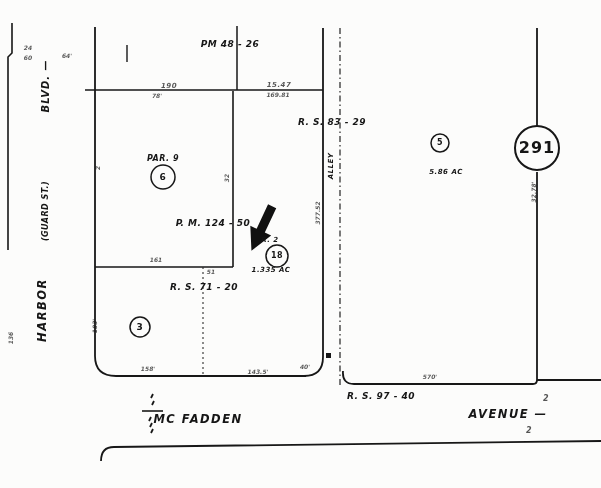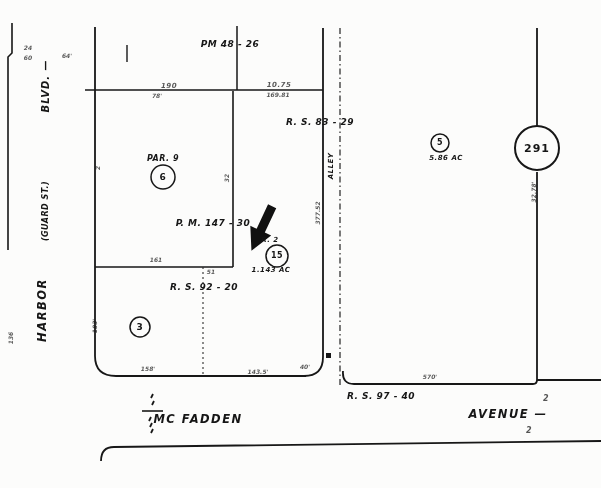--- a/index.html
+++ b/index.html
@@ -13,21 +13,21 @@
     white-space:nowrap;transform:translate(-50%,-50%);line-height:1;
     letter-spacing:.5px;
   }
   .rot{transform:translate(-50%,-50%) rotate(-90deg);}
   .s6{font-size:6px;letter-spacing:0;}
   .s7{font-size:7px;}
   .s8{font-size:8px;}
   .s9{font-size:9px;}
   .s10{font-size:10px;letter-spacing:1px;}
   .s11{font-size:11.5px;letter-spacing:1.5px;}
-  .s16{font-size:11px;letter-spacing:1px;}
+  .s16{font-size:16px;letter-spacing:1px;}
   .faint{opacity:.72;}
   .circle-num{font-style:normal;}
 </style>
 </head>
 <body>
 
 <div class="stage">
 
   <svg class="lines" viewBox="0 0 601 488">
 
@@ -72,38 +72,38 @@
   </svg>
 
   <div class="lbl rot s10" style="left:46px;top:86px">BLVD. —</div>
   <div class="lbl rot s8" style="left:46px;top:211px">(GUARD ST.)</div>
   <div class="lbl rot s11" style="left:43px;top:310px">HARBOR</div>
   <div class="lbl s11" style="left:198px;top:420px">MC FADDEN</div>
   <div class="lbl s11" style="left:508px;top:415px">AVENUE —</div>
   <div class="lbl rot s7" style="left:331px;top:166px">ALLEY</div>
 
   <div class="lbl s9" style="left:230px;top:44px">PM 48 - 26</div>
-  <div class="lbl s9" style="left:320px;top:122px">R. S. 83 - 29</div>
-  <div class="lbl s9" style="left:213px;top:223px">P. M. 147 - 30</div>
-  <div class="lbl s9" style="left:204px;top:287px">R. S.  92 - 20</div>
+  <div class="lbl s9" style="left:332px;top:122px">R. S. 83 - 29</div>
+  <div class="lbl s9" style="left:213px;top:223px">P. M. 124 - 50</div>
+  <div class="lbl s9" style="left:204px;top:287px">R. S.  71 - 20</div>
   <div class="lbl s9" style="left:381px;top:396px">R. S.  97 - 40</div>
 
   <div class="lbl s8" style="left:163px;top:159px">PAR. 9</div>
   <div class="lbl s9 circle-num" style="left:163px;top:177px">6</div>
   <div class="lbl s9 circle-num" style="left:140px;top:327px">3</div>
   <div class="lbl s7" style="left:270px;top:240px">R. 2</div>
-  <div class="lbl s8 circle-num" style="left:277px;top:256px">15</div>
-  <div class="lbl s7" style="left:271px;top:270px">1.143 AC</div>
+  <div class="lbl s8 circle-num" style="left:277px;top:256px">18</div>
+  <div class="lbl s7" style="left:271px;top:270px">1.335 AC</div>
   <div class="lbl s8 circle-num" style="left:440px;top:143px">5</div>
-  <div class="lbl s7" style="left:446px;top:158px">5.86 AC</div>
+  <div class="lbl s7" style="left:446px;top:172px">5.86 AC</div>
   <div class="lbl s16 circle-num" style="left:537px;top:148px">291</div>
 
   <div class="lbl s7 faint" style="left:169px;top:86px">190</div>
   <div class="lbl s6 faint" style="left:157px;top:96px">78'</div>
-  <div class="lbl s7 faint" style="left:279px;top:85px">10.75</div>
+  <div class="lbl s7 faint" style="left:279px;top:85px">15.47</div>
   <div class="lbl s6 faint" style="left:278px;top:95px">169.81</div>
   <div class="lbl s6 faint" style="left:156px;top:260px">161</div>
   <div class="lbl s6 faint" style="left:211px;top:272px">51</div>
   <div class="lbl rot s6 faint" style="left:95px;top:326px">183'</div>
   <div class="lbl s6 faint" style="left:148px;top:369px">158'</div>
   <div class="lbl s6 faint" style="left:258px;top:372px">143.5'</div>
   <div class="lbl s6 faint" style="left:305px;top:367px">40'</div>
   <div class="lbl s6 faint" style="left:430px;top:377px">570'</div>
   <div class="lbl rot s6 faint" style="left:318px;top:213px">377.52</div>
   <div class="lbl rot s6 faint" style="left:534px;top:192px">32.78'</div>

